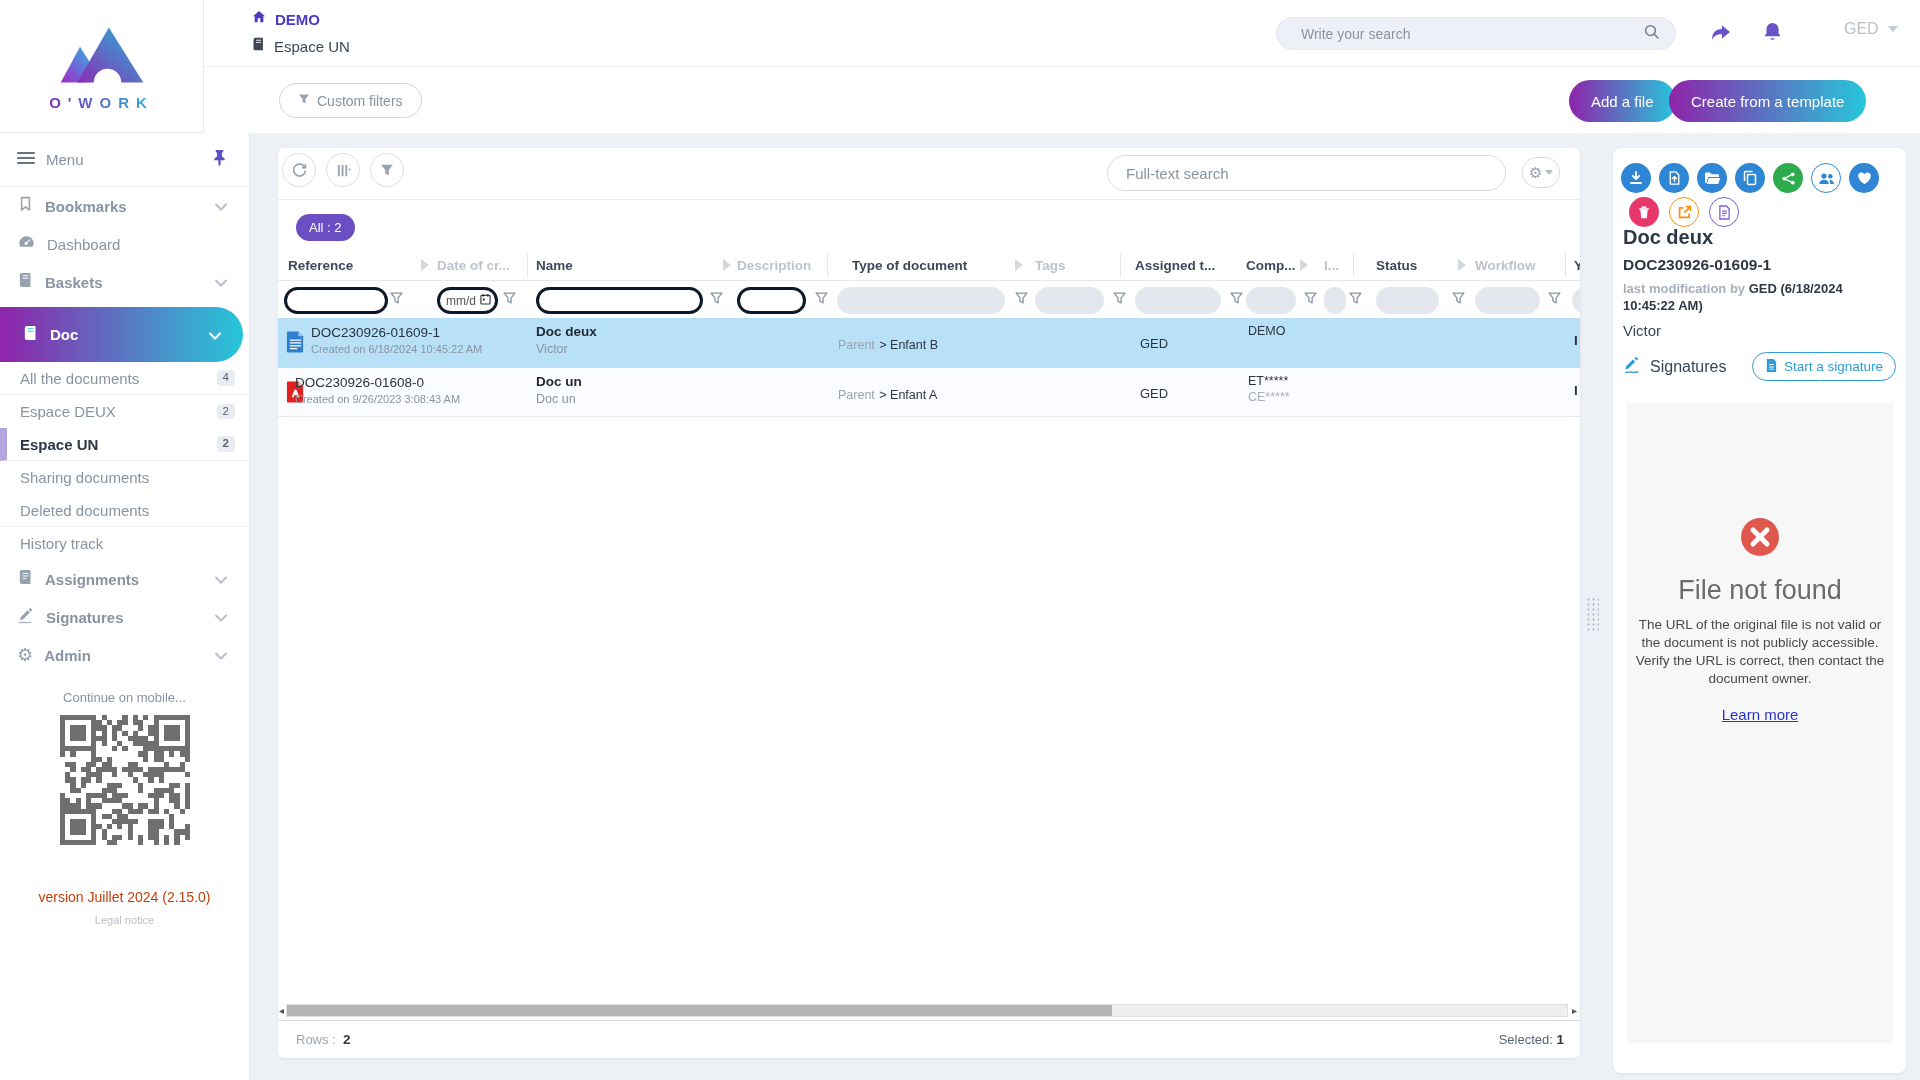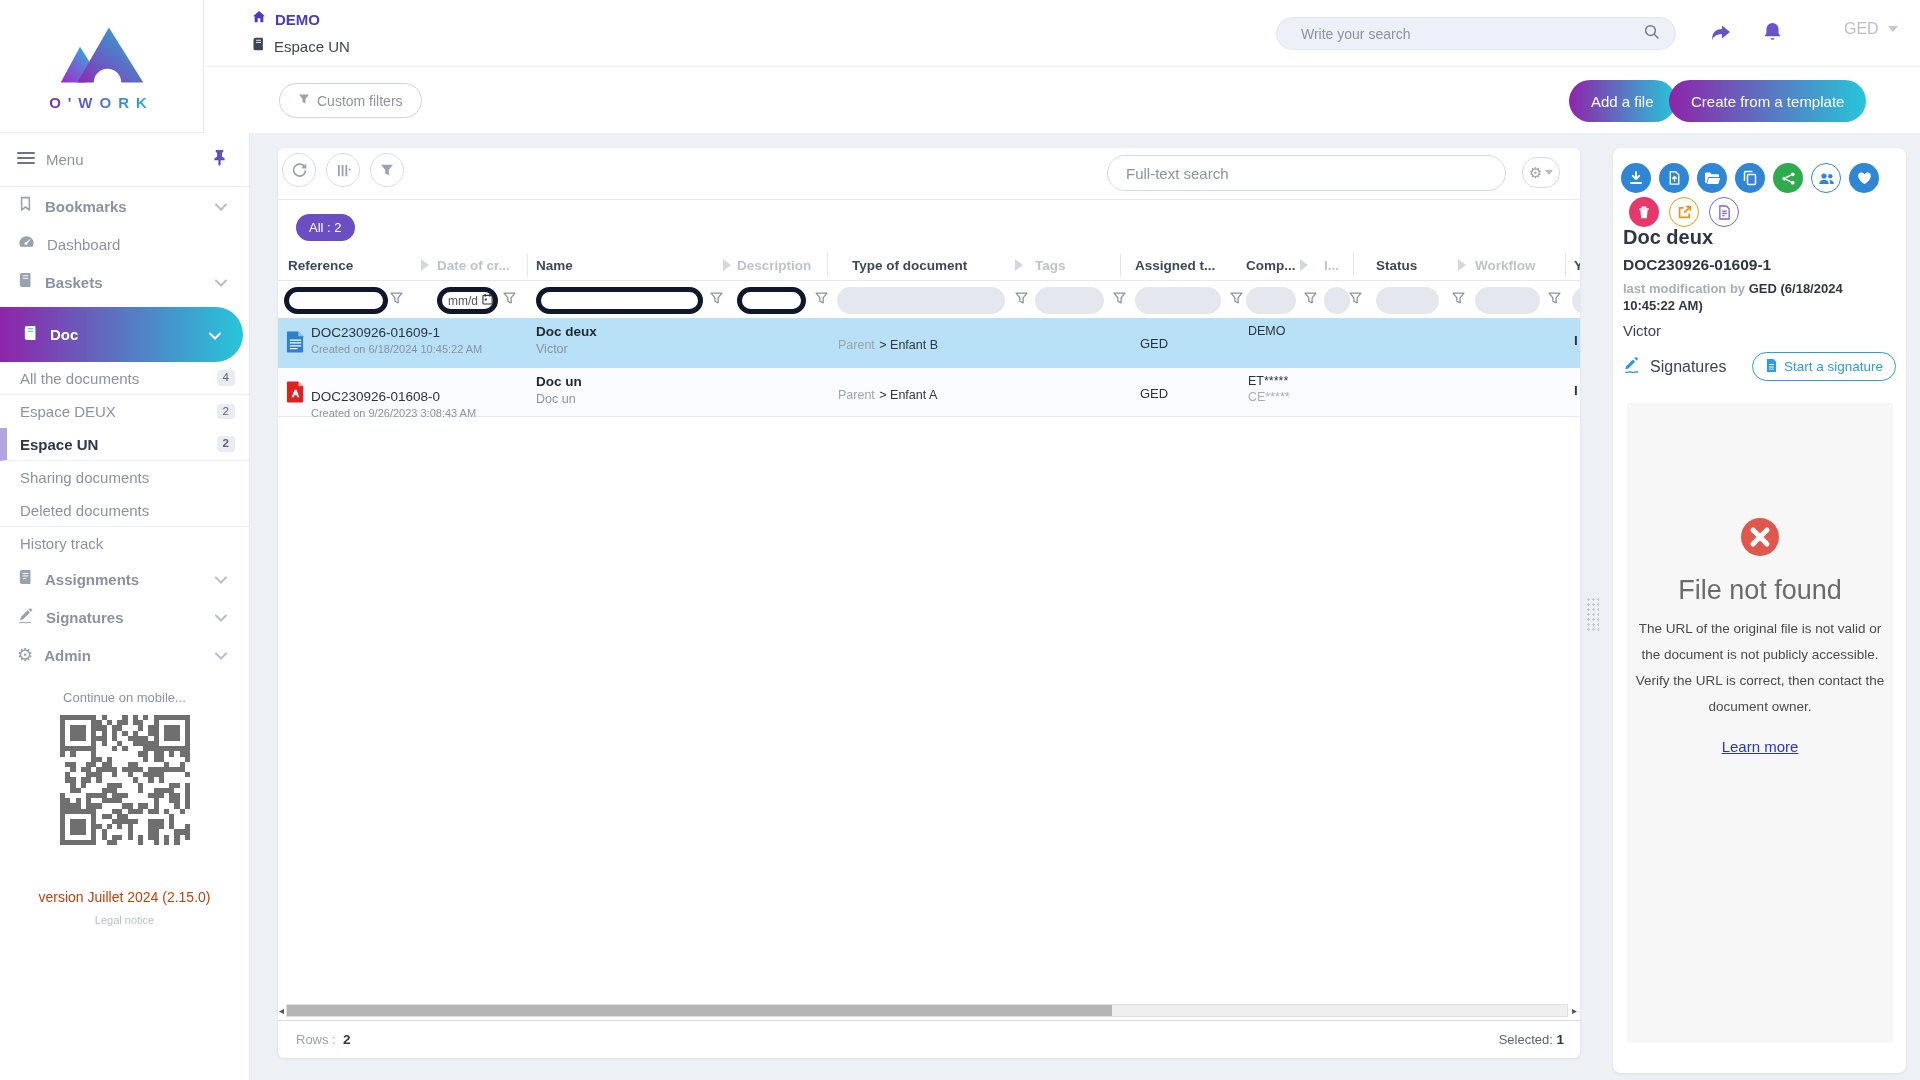--- a/index.html
+++ b/index.html
@@ -85,21 +85,21 @@
   .all-pill { position:absolute; left:18px; top:66px; height:27px; border-radius:14px;
     background:#6a4ec2; color:#fff; font-size:13px; display:flex; align-items:center;
     padding:0 13px; cursor:pointer; }
   .th { position:absolute; top:110px; font-size:13.5px; white-space:nowrap; cursor:pointer; }
   .th.dark { color:#3f4859; font-weight:700; }
   .th.light { color:#bdc4ce; font-weight:600; }
   .sort-arr { position:absolute; top:111px; width:0; height:0; border-top:6px solid transparent;
     border-bottom:6px solid transparent; border-left:8px solid #d3d8e0; cursor:pointer; }
   .th-div { position:absolute; top:105px; width:1px; height:24px; background:#e3e7ee; }
   .hdr-line { position:absolute; left:0; top:132px; width:100%; height:1px; background:#e3e7ee; }
-  .flt { position:absolute; top:139px; height:27px; border:5px solid #0f172a; border-radius:14px;
+  .flt { position:absolute; top:139px; height:27px; border:3px solid #0f172a; border-radius:14px;
     background:#fff; display:flex; align-items:center; padding:0 8px; gap:4px; cursor:text;
     font-size:13px; color:#444; }
   .flt.gray { background:#e4e7ed; border-color:#e4e7ed; cursor:pointer; }
   .funnel-btn { position:absolute; top:143px; cursor:pointer; }
   .trow { position:absolute; left:0; width:100%; cursor:pointer; }
   .row-sel { background:#b8e1f8; }
   .row-alt { background:#fbfcff; border-bottom:1px solid #e6eaf0; }
   .cell-main { font-size:13.5px; color:#2b3340; }
   .cell-sub { font-size:11px; color:#8a93a2; margin-top:3px; }
   .cell-name { font-size:13.5px; font-weight:700; color:#1f2732; }
@@ -132,21 +132,21 @@
   .panel-modif .val { color:#2f3744; font-weight:700; }
   .panel-author { position:absolute; left:10px; top:174px; font-size:15px; color:#3b4456; }
   .sig-label { position:absolute; left:10px; top:208px; display:flex; align-items:center; gap:8px;
     font-size:16px; color:#3b4456; }
   .sig-btn { position:absolute; right:10px; top:204px; height:29px; border:1.5px solid #2d9cdb;
     border-radius:15px; background:#fff; color:#2d9cdb; font-size:13.5px; display:flex;
     align-items:center; gap:6px; padding:0 12px; cursor:pointer; font-family:inherit; }
   .preview { position:absolute; left:14px; top:255px; width:266px; height:640px; background:#f7f7f8;
     text-align:center; }
   .err-title { font-size:27px; color:#6b6b6b; margin-top:14px; }
-  .err-body { font-size:13.5px; color:#4a4a4a; line-height:26px; margin:10px auto 0 auto; width:94%; }
+  .err-body { font-size:13.5px; color:#4a4a4a; line-height:18px; margin:10px auto 0 auto; width:94%; }
   .err-link { display:inline-block; margin-top:18px; font-size:15px; color:#2733d0;
     text-decoration:underline; cursor:pointer; }
   .drag-handle { left:1586px; top:597px; width:13px; height:34px;
     background-image:radial-gradient(#c3c8d1 1.2px, transparent 1.3px); background-size:5px 5px; cursor:col-resize; }
 </style>
 </head>
 <body>
 
 <div class="abs logo-block">
   <span>
@@ -839,21 +839,21 @@
   </div>
 
   <div class="trow row-alt" style="top:220px; height:49px;">
     <span class="abs" style="left:8px; top:12px;">
       <svg width="19" height="24" viewBox="0 0 20 24">
           <path d="M2 1h11l5 5v16a1 1 0 0 1-1 1H2a1 1 0 0 1-1-1V2a1 1 0 0 1 1-1z" fill="#e0211f"></path>
           <path d="M13 1l5 5h-5z" fill="#f4a9a8"></path>
           <path d="M6 17.5l3-8h2l3 8h-2l-.6-2H8.6L8 17.5z" fill="#fff"></path>
         </svg>
     </span>
-    <div class="abs" style="left:33px; top:7px;margin-top:14px;">
+    <div class="abs" style="left:17px; top:7px;">
       <div class="cell-main">DOC230926-01608-0</div>
       <div class="cell-sub">Created on 9/26/2023 3:08:43 AM</div>
     </div>
     <div class="abs" style="left:258px; top:6px;">
       <div class="cell-name">Doc un</div>
       <div class="cell-sub2">Doc un</div>
     </div>
     <div class="abs" style="left:560px; top:17px;">
       <span class="type-parent">Parent</span>
       <span class="type-child">&gt; Enfant A</span>

